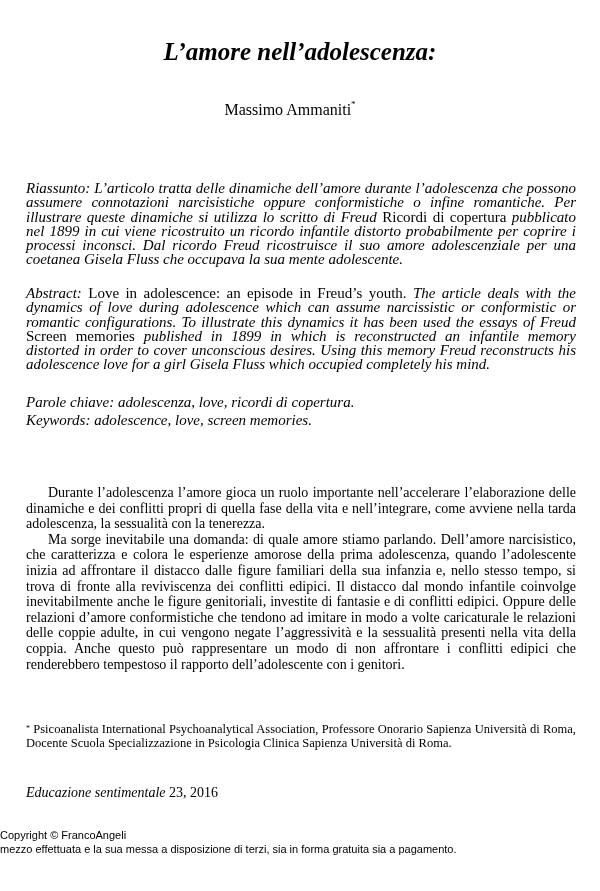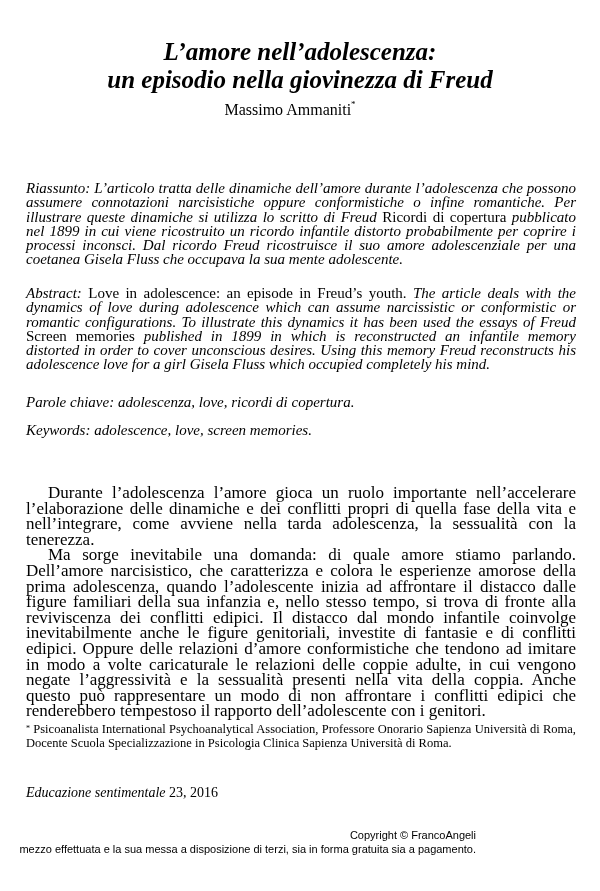--- a/index.html
+++ b/index.html
@@ -6,35 +6,34 @@
     body { width: 600px; height: 891px; position: relative; overflow: hidden; color: #000; font-family: "Liberation Serif", serif; }
     .title { position: absolute; left: 0; top: 10px; width: 600px; text-align: center; font-weight: bold; font-style: italic; font-size: 25px; line-height: 28px; margin-top: 28px; }
     .author { position: absolute; left: 0; top: 101px; width: 580px; text-align: center; font-size: 16px; }
     .author sup { font-size: 9px; vertical-align: top; position: relative; top: -2px; }
     .block { position: absolute; left: 26px; width: 550px; font-size: 15px; line-height: 14.3px; text-align: justify; }
     .abs { font-style: italic; }
     .abs .roman { font-style: normal; }
     .riassunto { top: 181px; }
     .abstract { top: 286px; }
     .parole { top: 395px; }
-    .keywords { top: 423px; }
-    .body { top: 485px; font-size: 17px; line-height: 15.6px; }
+    .keywords { top: 413px; }
+    .body { top: 485px; font-size: 14px; line-height: 15.6px; }
     .body p { margin: 0; text-indent: 22px; }
     .footnote { top: 722px; font-size: 12.5px; line-height: 14px; }
     .footnote sup { font-size: 8px; vertical-align: top; }
     .journal { top: 786px; font-size: 14px; }
     .journal i { font-style: italic; margin-top: 43px; }
-    .copyright { position: absolute; left: 0; top: 829px; width: 476px; text-align: right; font-family: "Liberation Sans", sans-serif; font-size: 11px; line-height: 13.5px; }
+    .copyright { position: absolute; left: 0; top: 829px; width: 476px; text-align: left; font-family: "Liberation Sans", sans-serif; font-size: 11px; line-height: 13.5px; }
   </style>
 </head>
 <body>
 
 <div class="title">
   <div>L’amore nell’adolescenza:</div>
-  <div>un episodio nella giovinezza di Freud</div>
 </div>
 
 <div class="author">
   <span>Massimo Ammaniti</span><sup>*</sup>
 </div>
 
 <div class="block abs riassunto">
   <span>Riassunto: L’articolo tratta delle dinamiche dell’amore durante l’adolescenza che possono assumere connotazioni narcisistiche oppure conformistiche o infine romantiche. Per illustrare queste dinamiche si utilizza lo scritto di Freud </span><span class="roman">Ricordi di copertura</span><span> pubblicato nel 1899 in cui viene ricostruito un ricordo infantile distorto probabilmente per coprire i processi inconsci. Dal ricordo Freud ricostruisce il suo amore adolescenziale per una coetanea Gisela Fluss che occupava la sua mente adolescente.</span>
 </div>
 

